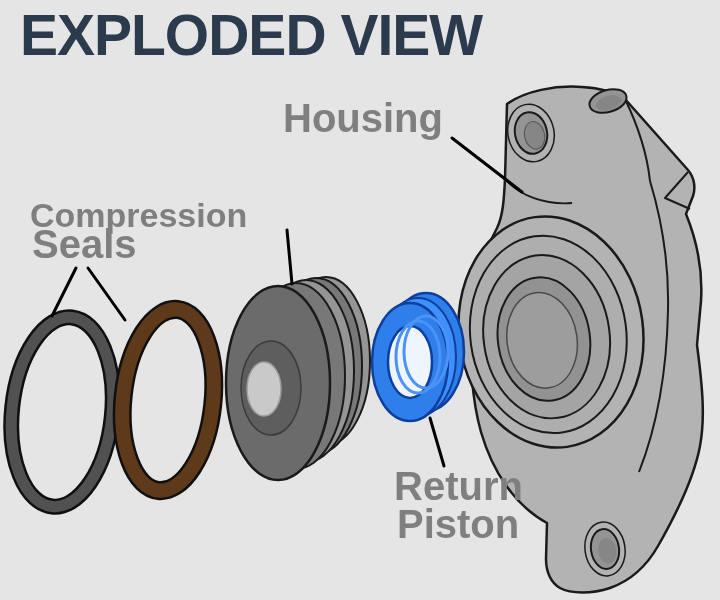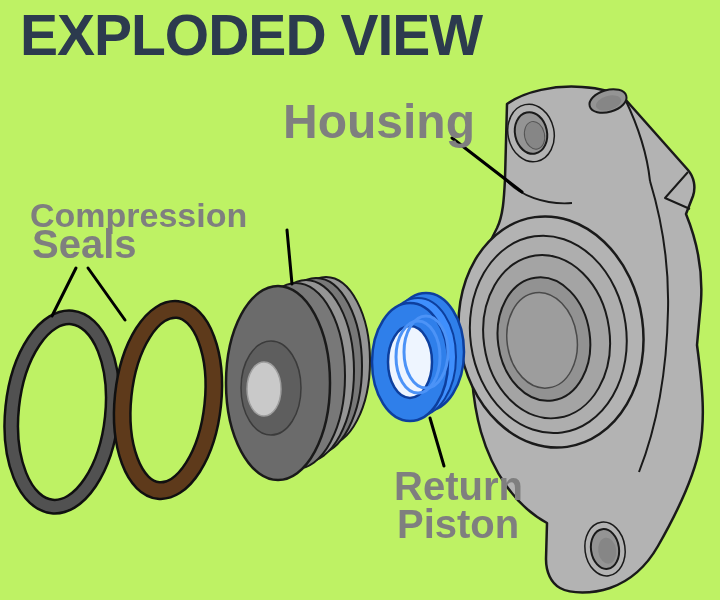--- a/index.html
+++ b/index.html
@@ -1,28 +1,28 @@
 <!DOCTYPE html>
 <html><head>
 <meta charset="utf-8">
 <style>
   html,body{margin:0;padding:0;background:#fff;}
   .canvas{
-    position:relative;width:720px;height:600px;background:#bef264;overflow:hidden;
+    position:relative;width:720px;height:600px;background:#e5e5e5;overflow:hidden;
     font-family:"Liberation Sans","DejaVu Sans",sans-serif;
   }
   .title{
     position:absolute;left:20px;top:2px;
     font-size:57px;font-weight:800;letter-spacing:-1px;
     color:#2c3a4e;white-space:nowrap;
   }
   .part-label{
     position:absolute;color:#7f7f7f;font-weight:700;line-height:1;white-space:nowrap;
   }
-  .lbl-housing{left:283px;top:98px;font-size:48px;}
+  .lbl-housing{left:283px;top:98px;font-size:40px;}
   .lbl-piston{left:232px;top:186px;font-size:40px;}
   .lbl-compression{left:30px;top:198px;font-size:34px;}
   .lbl-seals{left:32px;top:224px;font-size:40px;text-align:center;}
   .lbl-return{left:394px;top:466px;font-size:40px;}
   .lbl-spring{left:397px;top:504px;font-size:40px;}
   svg.art{position:absolute;left:0;top:0;}
 </style>
 </head>
 <body>
 

